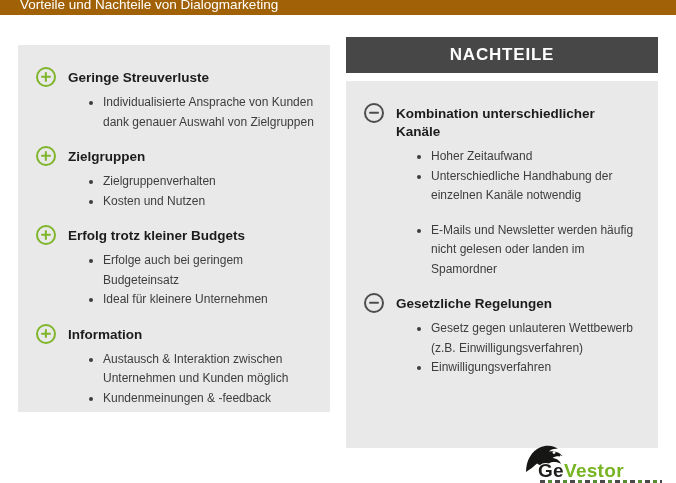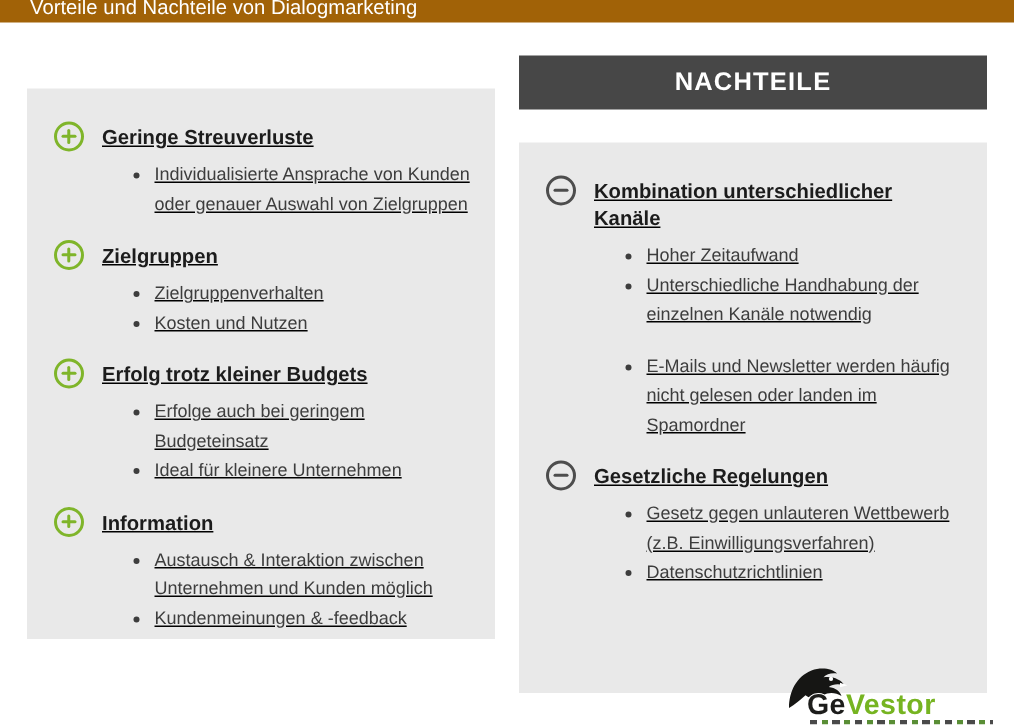--- a/index.html
+++ b/index.html
@@ -34,26 +34,25 @@
     height: 36px;
     display: flex; align-items: center; justify-content: center;
     color: #ffffff;
     font-size: 17px;
     font-weight: 700;
     letter-spacing: 0.8px;
   }
   .col-header.green { background: #8dbe3c; }
   .col-header.dark  { background: #474747; }
   .panel-body {
-    margin-top: 22px;
+    margin-top: 8px;
     height: 367px;
     background: #e9e9e9;
     padding: 23px 16px 0 18px;
     overflow: hidden;
-    text-decoration: underline;
   }
   
   .section { margin-bottom: 15px; }
   .section-head { display: flex; align-items: flex-start; }
   .sign-icon {
     flex: 0 0 auto;
     width: 20px; height: 20px;
     border-radius: 50%;
     position: relative;
     margin-right: 12px;
@@ -128,21 +127,21 @@
 
     <div class="section">
       <div class="section-head">
         <span class="sign-icon plus">
             <span class="bar-h"></span>
             <span class="bar-v"></span>
           </span>
         <div class="section-title">Geringe Streuverluste</div>
       </div>
       <ul class="bullets">
-        <li>Individualisierte Ansprache  von Kunden oder genauer Auswahl von Zielgruppen</li>
+        <li>Individualisierte Ansprache  von Kunden dank genauer Auswahl von Zielgruppen</li>
       </ul>
     </div>
 
     <div class="section">
       <div class="section-head">
         <span class="sign-icon plus">
             <span class="bar-h"></span>
             <span class="bar-v"></span>
           </span>
         <div class="section-title">Zielgruppen</div>
@@ -209,21 +208,21 @@
 
     <div class="section">
       <div class="section-head">
         <span class="sign-icon minus">
             <span class="bar-h"></span>
           </span>
         <div class="section-title">Gesetzliche Regelungen</div>
       </div>
       <ul class="bullets">
         <li>Gesetz gegen unlauteren Wettbewerb (z.B. Einwilligungsverfahren)</li>
-        <li>Datenschutzrichtlinien</li>
+        <li>Einwilligungsverfahren</li>
       </ul>
     </div>
 
   </div>
 </div>
 
 <div class="logo">
   <svg class="logo-eagle" width="48" height="28" viewBox="0 0 48 28">
     <path d="M2,27 C2,16 7,6 17,2 C24,-0.5 31,1 34,4 C30,3.5 27,4.5 25,6.5 C31,5.5 37,8 39,12 C35,10.5 31,11 28.5,13 C33,13.5 36,16 37,19 C33,16.5 28,16.5 25,18.5 C20,21.5 16,21 13,18.5 C9,22 6,24.5 2,27 Z" fill="#161614"></path>
     <circle cx="30" cy="7.6" r="1.4" fill="#ffffff"></circle>

